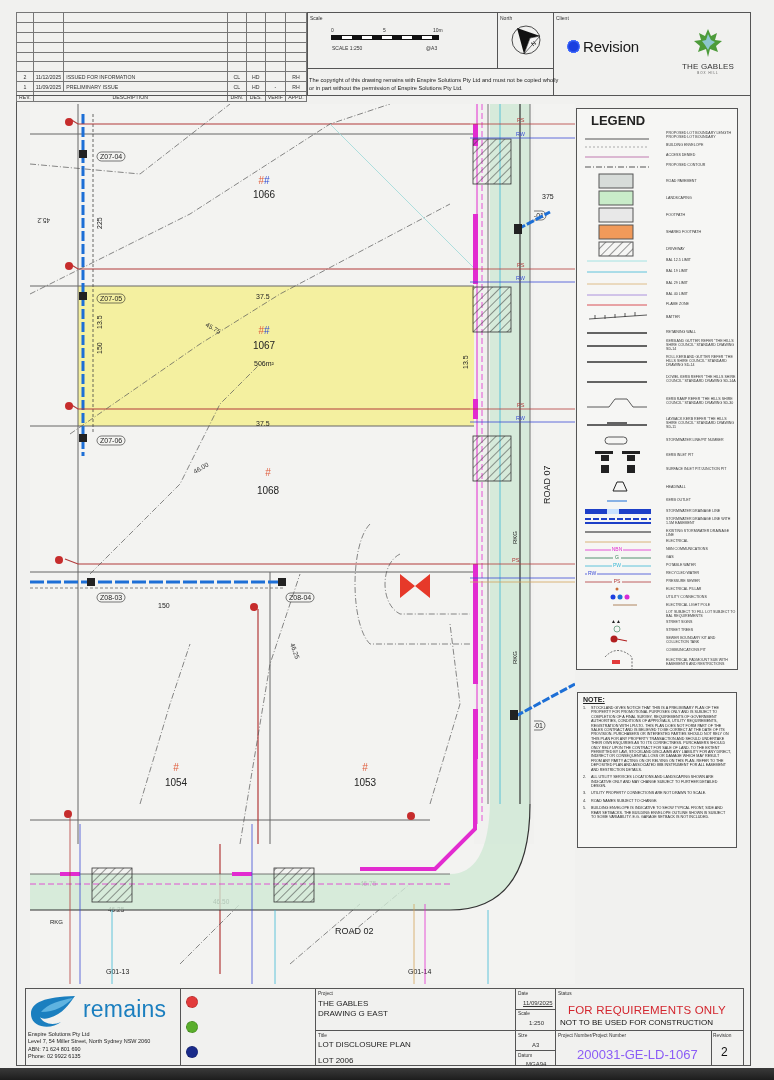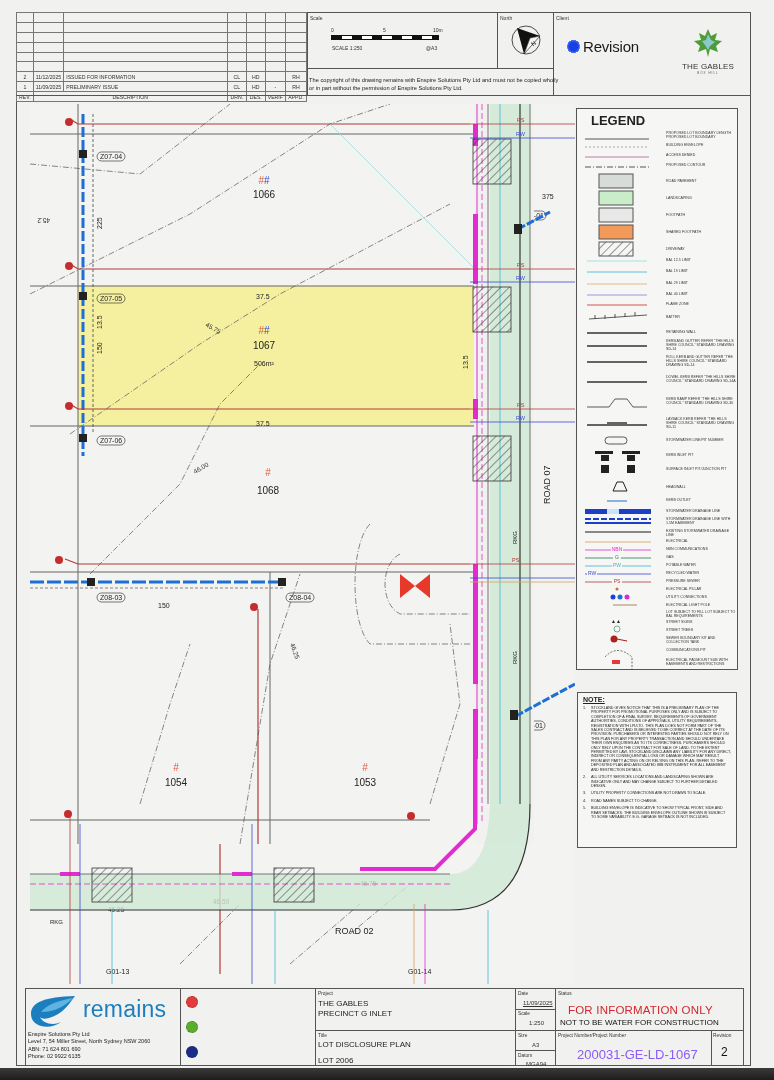--- a/index.html
+++ b/index.html
@@ -640,35 +640,35 @@
     <div>ABN: 71 624 801 690</div>
     <div>Phone: 02 9922 6135</div>
   </div>
 
   <div class="dot" style="left:186px;top:996px;background:#e23b3b;"></div>
   <div class="dot" style="left:186px;top:1021px;background:#5aae2c;"></div>
   <div class="dot" style="left:186px;top:1046px;background:#1a2b8a;"></div>
 
   <span class="field-lbl" style="left:318px;top:991px;">Project</span>
   <span class="field-val" style="left:318px;top:999px;">THE GABLES</span>
-  <span class="field-val" style="left:318px;top:1009px;">PRECINCT G INLET</span>
+  <span class="field-val" style="left:318px;top:1009px;">DRAWING G EAST</span>
   <span class="field-lbl" style="left:318px;top:1033px;">Title</span>
   <span class="field-val" style="left:318px;top:1040px;text-align:right;">LOT DISCLOSURE PLAN</span>
   <span class="field-val" style="left:318px;top:1056px;">LOT 2006</span>
 
   <span class="field-lbl" style="left:518px;top:991px;">Date</span>
   <span class="field-lbl" style="left:523px;top:1000px;font-size:6px;text-decoration:underline;">11/09/2025</span>
   <span class="field-lbl" style="left:518px;top:1011px;">Scale</span>
   <span class="field-lbl" style="left:529px;top:1020px;font-size:6px;">1:250</span>
   <span class="field-lbl" style="left:518px;top:1033px;">Size</span>
   <span class="field-lbl" style="left:532px;top:1042px;font-size:6px;">A3</span>
   <span class="field-lbl" style="left:518px;top:1053px;">Datum</span>
   <span class="field-lbl" style="left:526px;top:1061px;font-size:6px;">MGA94</span>
 
   <span class="field-lbl" style="left:558px;top:991px;">Status</span>
-  <span class="status-red">FOR INFORMATION ONLY</span>
-  <span class="status-black">NOT TO BE WATER FOR CONSTRUCTION</span>
+  <span class="status-red">FOR REQUIREMENTS ONLY</span>
+  <span class="status-black">NOT TO BE USED FOR CONSTRUCTION</span>
   <span class="field-lbl" style="left:558px;top:1033px;">Project Number/Project Number</span>
   <span class="proj-num">200031-GE-LD-1067</span>
   <span class="field-lbl" style="left:713px;top:1033px;">Revision</span>
   <span class="rev-num">2</span>
 </div>
 <div class="bottom-shadow"></div>
 
 </body></html>

